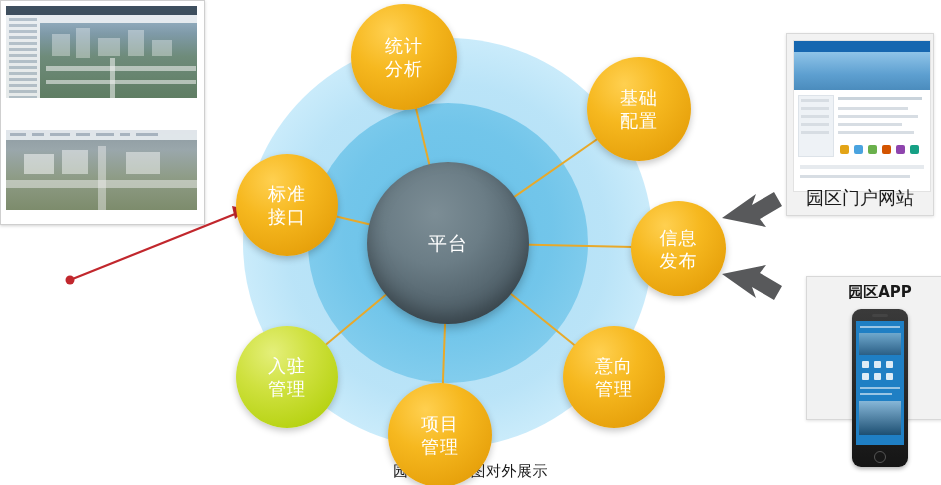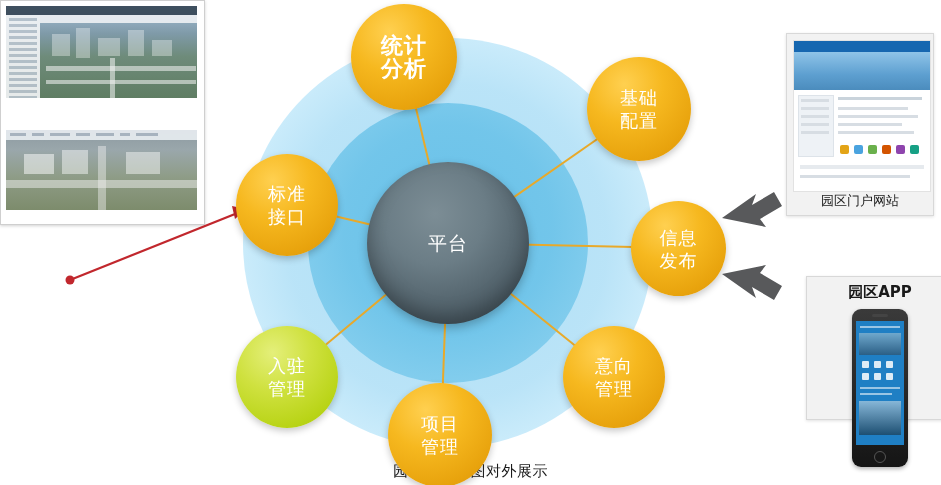--- a/index.html
+++ b/index.html
@@ -82,21 +82,21 @@
   .b-orange{background:radial-gradient(circle at 36% 26%, #ffd050 0%, #f6b81f 38%, #e8a30d 75%, #d9930a 100%);}
   .b-green{background:radial-gradient(circle at 36% 26%, #e4ef7a 0%, #cfe13f 38%, #b9d417 75%, #a6c40d 100%);}
 
   
   .card{
     position:absolute;background:#f2f2f2;border:1px solid #d8d8d8;
     box-shadow:0 1px 3px rgba(0,0,0,.12);box-sizing:border-box;
   }
   #card-web{left:786px;top:33px;width:148px;height:183px;}
   #web-shot{position:absolute;left:6px;top:6px;width:136px;height:150px;background:#ffffff;border:1px solid #e2e2e2;overflow:hidden;}
-  #web-caption{position:absolute;left:0;right:0;bottom:5px;text-align:center;font-size:13px;color:#1a1a1a;}
+  #web-caption{position:absolute;left:0;right:0;bottom:5px;text-align:center;font-size:18px;color:#1a1a1a;}
 
   #card-app{left:786px;top:276px;width:148px;height:144px;margin-left:20px;}
   #app-caption{position:absolute;left:0;right:0;top:6px;text-align:center;font-size:15px;color:#1a1a1a;font-weight:bold;}
   #phone{
     position:absolute;left:50%;transform:translateX(-50%);top:32px;width:56px;height:158px;
     background:linear-gradient(180deg,#3a3a3a,#151515);border-radius:9px;
     box-shadow:0 2px 4px rgba(0,0,0,.3);
   }
   #phone-screen{position:absolute;left:4px;top:12px;width:48px;height:124px;background:#1f7fc4;overflow:hidden;}
   #phone-home{position:absolute;left:50%;transform:translateX(-50%);bottom:4px;width:10px;height:10px;border:1px solid #555;border-radius:50%;}
@@ -181,21 +181,21 @@
     <line x1="448" y1="243" x2="614" y2="377"></line>
     <line x1="448" y1="243" x2="441" y2="435"></line>
   </g>
 </svg>
 
 <div id="halo-core" class="layer"></div>
 <div id="core-label" class="layer">
   <span>平台</span>
 </div>
 
-<div class="bubble b-orange" style="left:351px;top:4px;width:106px;height:106px;font-size:22px;font-weight:bold;">
+<div class="bubble b-orange" style="left:351px;top:4px;width:106px;height:106px;font-size:18px;">
   <span>统计</span>
   <span>分析</span>
 </div>
 
 <div class="bubble b-orange" style="left:587px;top:57px;width:104px;height:104px;font-size:18px;">
   <span>基础</span>
   <span>配置</span>
 </div>
 
 <div class="bubble b-orange" style="left:236px;top:154px;width:102px;height:102px;font-size:18px;">

